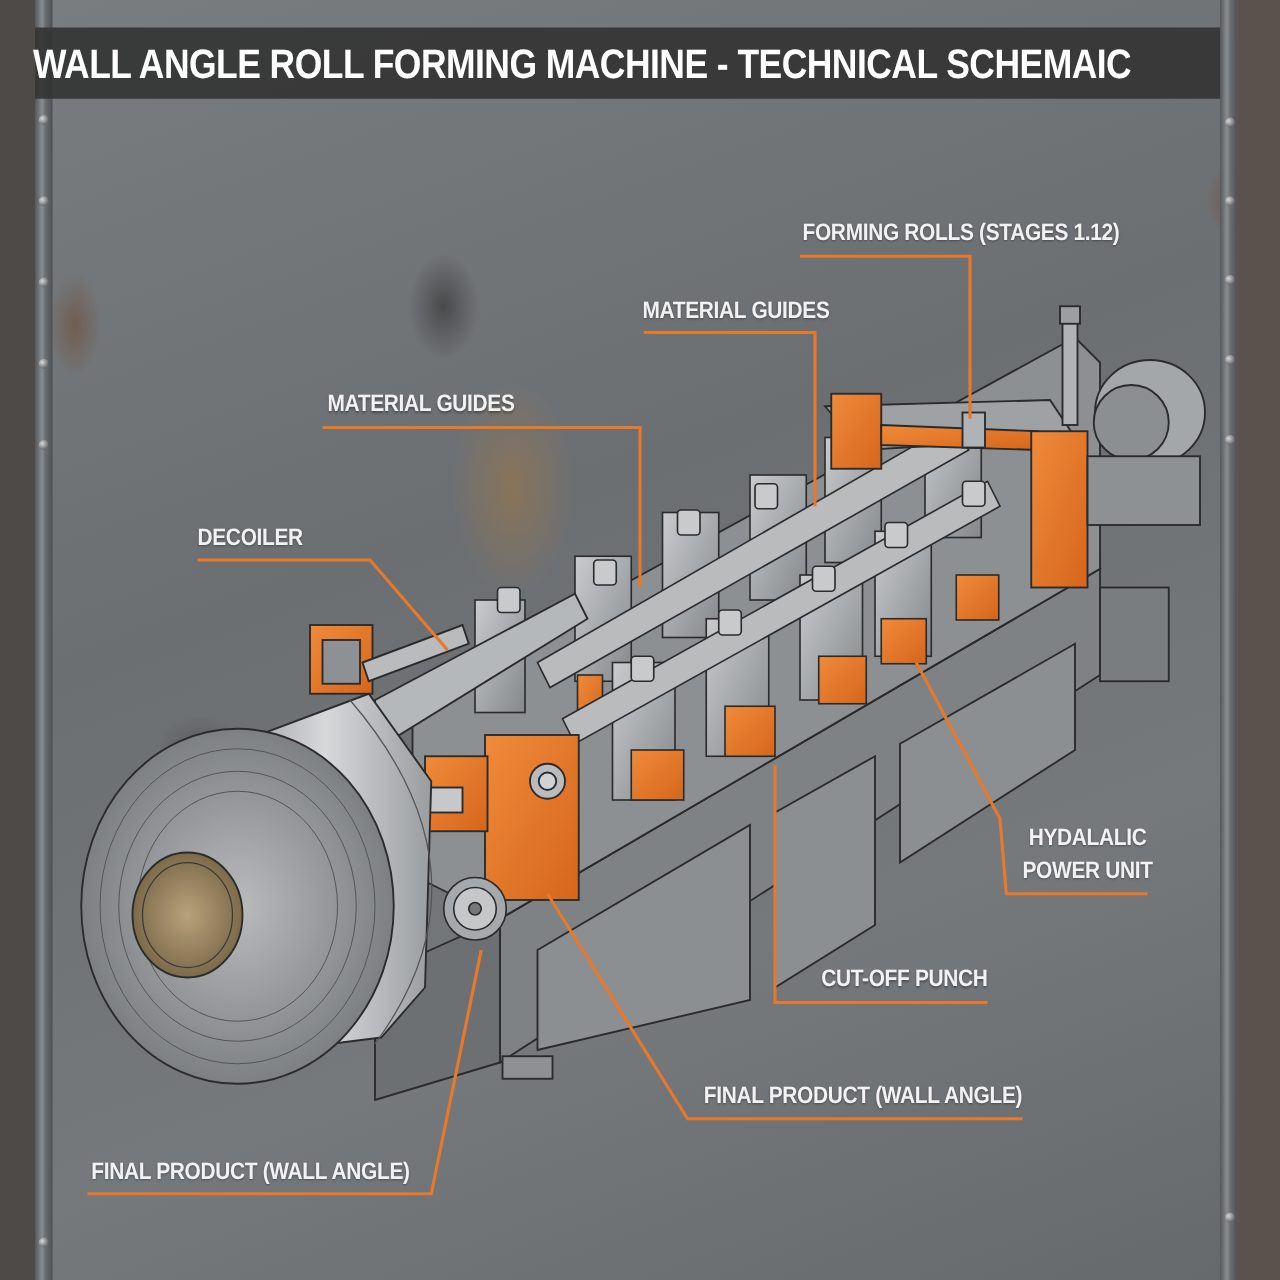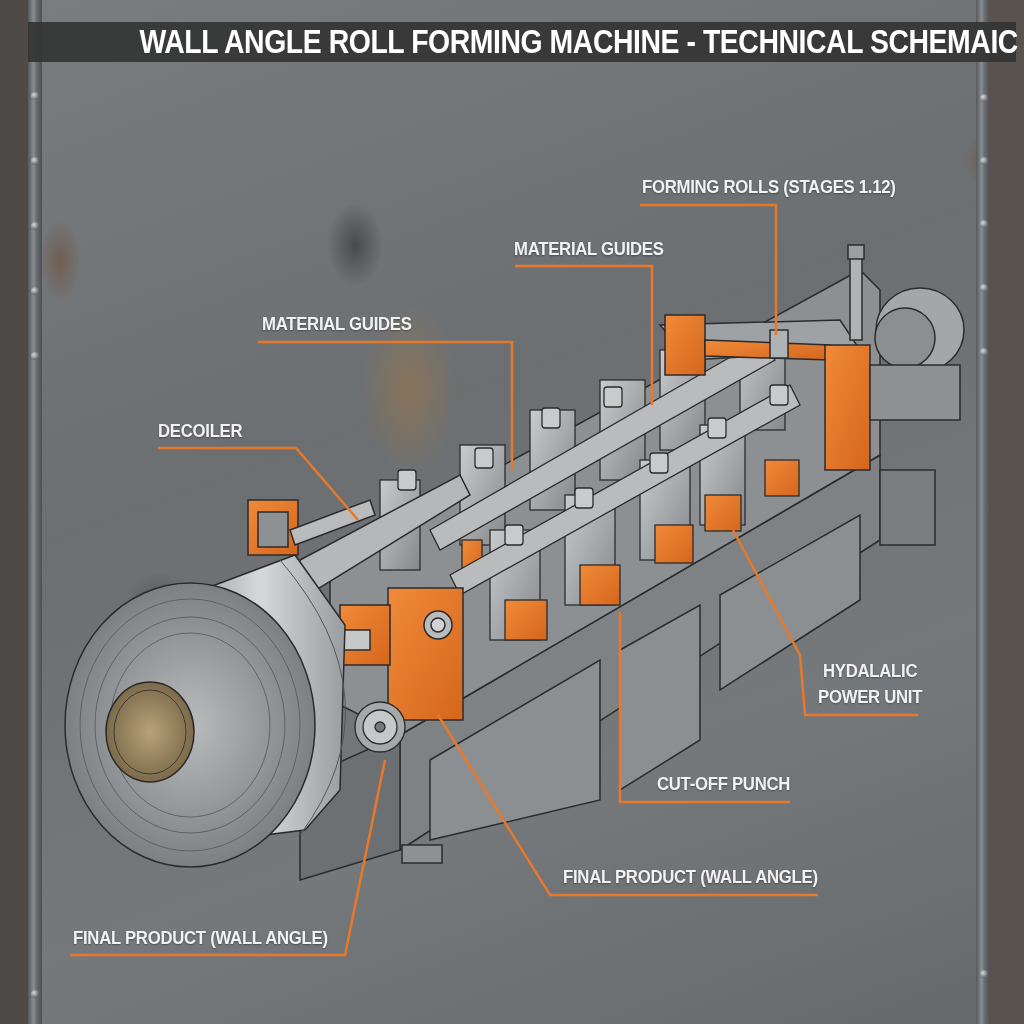--- a/index.html
+++ b/index.html
@@ -13,22 +13,22 @@
       radial-gradient(ellipse 30px 60px at 60px 260px, rgba(110,70,40,.5), transparent 70%),
       radial-gradient(ellipse 30px 40px at 985px 160px, rgba(120,70,40,.5), transparent 70%),
       linear-gradient(160deg,#7a7d80 0%,#6c6f72 40%,#76797c 70%,#66696c 100%);}
   .seam{position:absolute;top:0;bottom:0;width:14px;
     background:linear-gradient(90deg,#55585b,#8a8d90 40%,#6b6e71 60%,#4d5053);}
   .seam.l{left:28px;} .seam.r{left:976px;}
   .edge{position:absolute;top:0;bottom:0;width:28px;background:#4e4a47;}
   .edge.l{left:0;} .edge.r{right:0;width:34px;background:#5a534d;}
   .rivet{position:absolute;width:8px;height:8px;border-radius:50%;
     background:radial-gradient(circle at 35% 35%,#d8d8d8,#666 70%);}
-  .title-bar{position:absolute;left:28px;top:22px;width:948px;height:40px;background:rgba(52,52,52,.92);
-    display:flex;align-items:center;justify-content:flex-start;padding-left:40px;}
+  .title-bar{position:absolute;left:28px;top:22px;width:948px;height:57px;background:rgba(52,52,52,.92);
+    display:flex;align-items:center;justify-content:flex-end;}
   .title{color:#fff;font-weight:bold;font-size:33px;letter-spacing:-0.5px;transform:scaleX(.86);white-space:nowrap;}
   svg.art{position:absolute;left:0;top:0;}
   .lbl{position:absolute;color:#f2f2f2;font-weight:bold;font-size:19px;letter-spacing:-0.3px;white-space:nowrap;
     transform:scaleX(.88);transform-origin:left top;text-shadow:0 1px 2px rgba(0,0,0,.35);}
   .lbl.two{line-height:26px;text-align:center;}
 </style>
 </head>
 <body>
 
 <div class="bg"></div>

